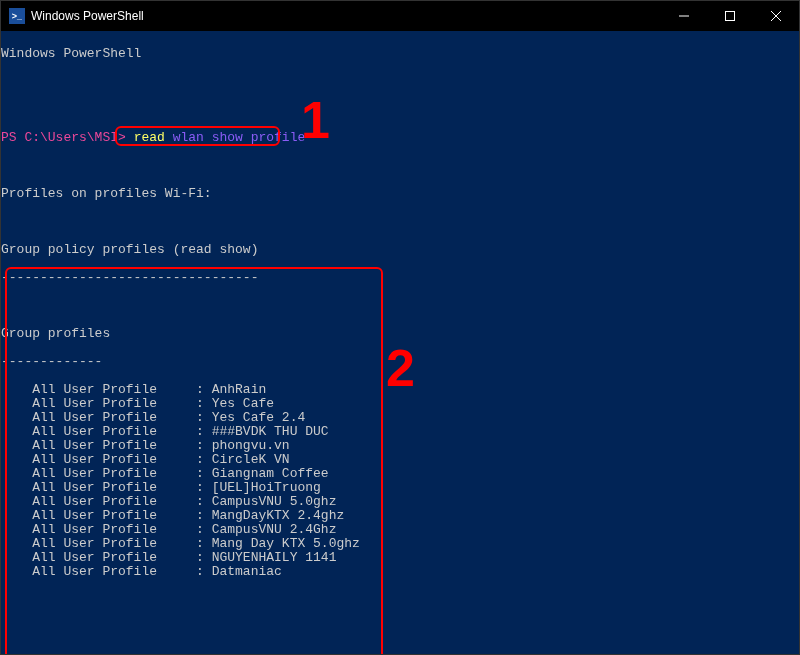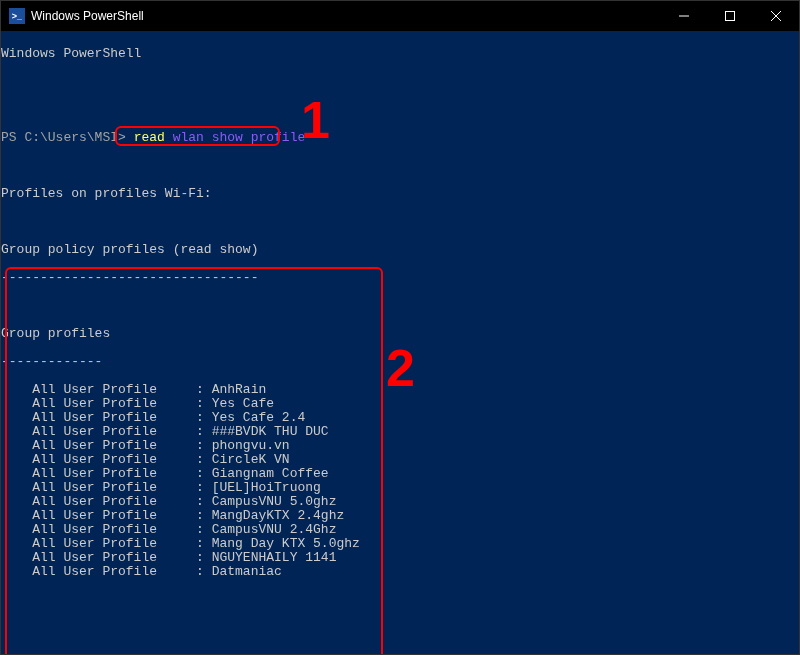--- a/index.html
+++ b/index.html
@@ -67,21 +67,21 @@
     .terminal {
       flex: 1;
       background: #012456;
       padding: 2px 0 0 0;
       white-space: pre;
       line-height: 14px;
       overflow: hidden;
       position: relative;
     }
     .line { display: block; }
-    .prompt { color: #a3a3a3; margin-top: 48px; }
+    .prompt { color: #ec4899; margin-top: 48px; }
     .cmd-yellow { color: #ffff66; }
     .cmd-text { color: #8b5cf6; }
     .highlight-box-1 {
       position: absolute;
       border: 2px solid #ff0000;
       border-radius: 6px;
       left: 114px;
       top: 95px;
       width: 165px;
       height: 20px;

